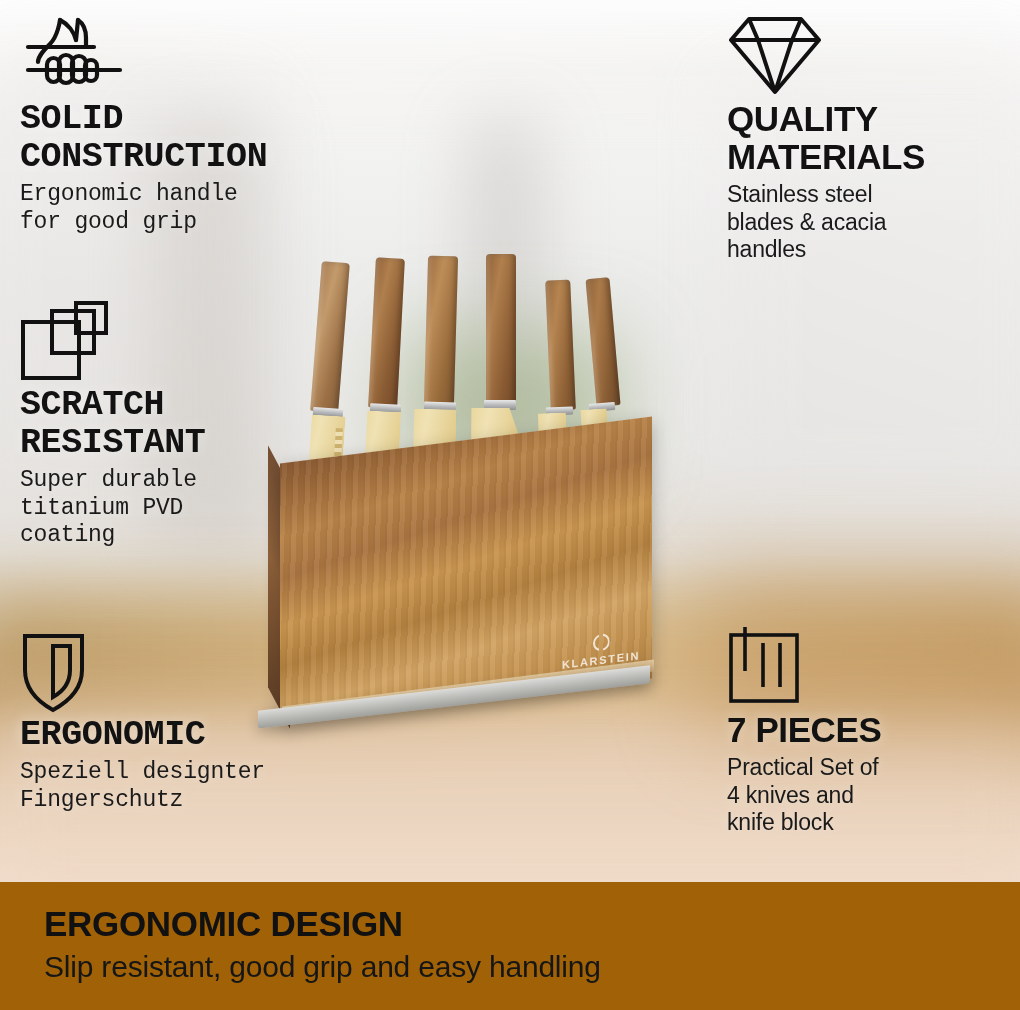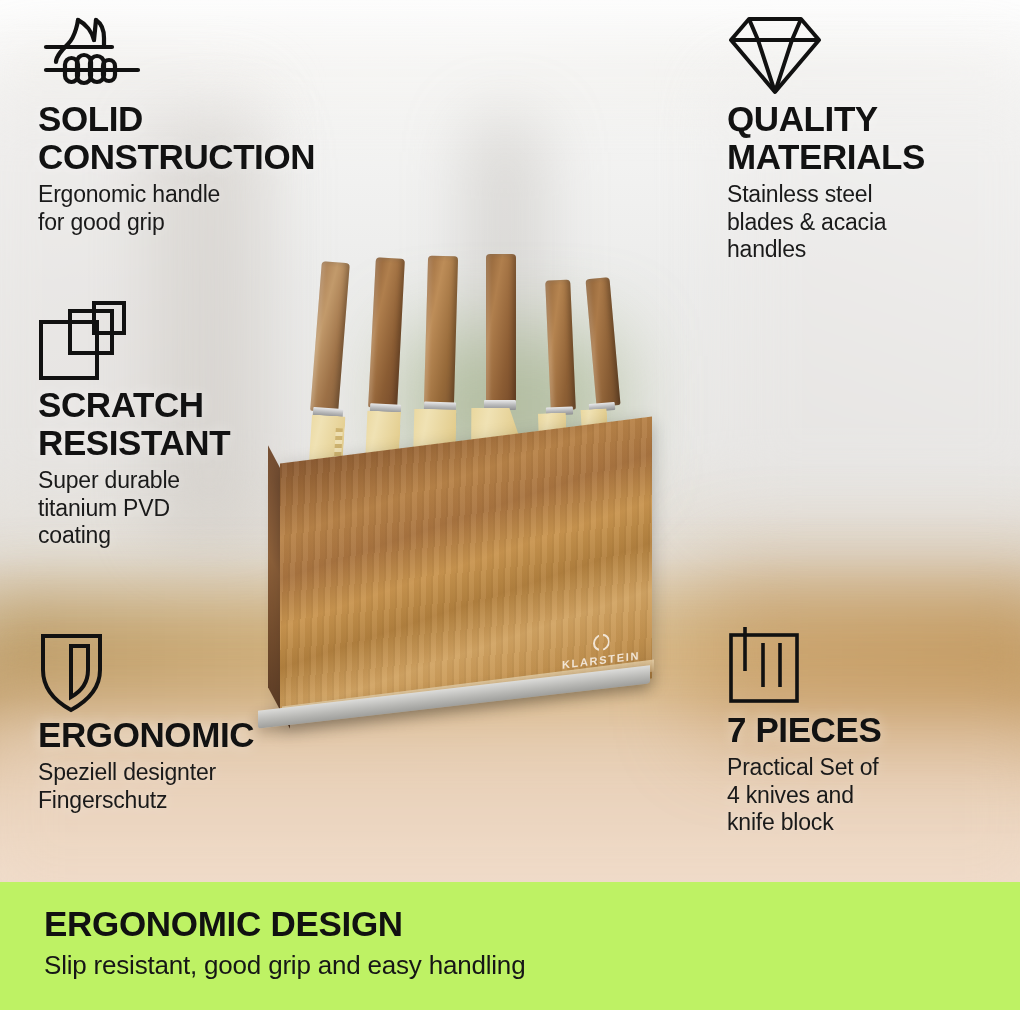--- a/index.html
+++ b/index.html
@@ -149,21 +149,21 @@
     border-radius:50%;
     clip-path:polygon(0 0,38% 0,38% 24%,62% 24%,62% 0,100% 0,100% 100%,62% 100%,62% 76%,38% 76%,38% 100%,0 100%);
   }
   .brandmark .brandtext {
     font-size:11px; letter-spacing:1.7px; font-weight:700;
     font-family:"Liberation Sans", sans-serif;
   }
 
   
   .feature { position:absolute; }
-  .feature.left  { left:38px;  width:330px; }
+  .feature.left  { left:20px;  width:330px;font-family:Liberation Mono, monospace; }
   .feature.right { left:727px; width:290px; }
 
   .f-icon { height:76px; margin-bottom:10px; }
   .f-icon svg { display:block; }
 
   .f-title {
     font-size:35px; font-weight:700; line-height:1.09;
     color:#121212; letter-spacing:-.4px;
     white-space:pre-line;
     text-shadow:0 0 14px rgba(255,255,255,.5);
@@ -174,29 +174,29 @@
     color:#1a1a1a; letter-spacing:-.2px;
     white-space:pre-line;
     text-shadow:0 0 14px rgba(255,255,255,.45);
   }
 
   
   #banner {
     position:absolute;
     left:0; bottom:0;
     width:1020px; height:128px;
-    background:#bef264;
+    background:#a16207;
     padding:22px 0 0 44px;
   }
   #banner .b-title {
     font-size:35px; font-weight:700; color:#111; letter-spacing:-.3px;
   }
   #banner .b-sub {
     margin-top:6px;
-    font-size:26px; font-weight:300; color:#161616; letter-spacing:-.2px;
+    font-size:30px; font-weight:300; color:#161616; letter-spacing:-.2px;
   }
 </style>
 </head>
 <body>
 
 <div id="poster">
 
   <div class="bg-base"></div>
   <div class="bg-blob blob-shelf"></div>
   <div class="bg-blob blob-cab-l"></div>

